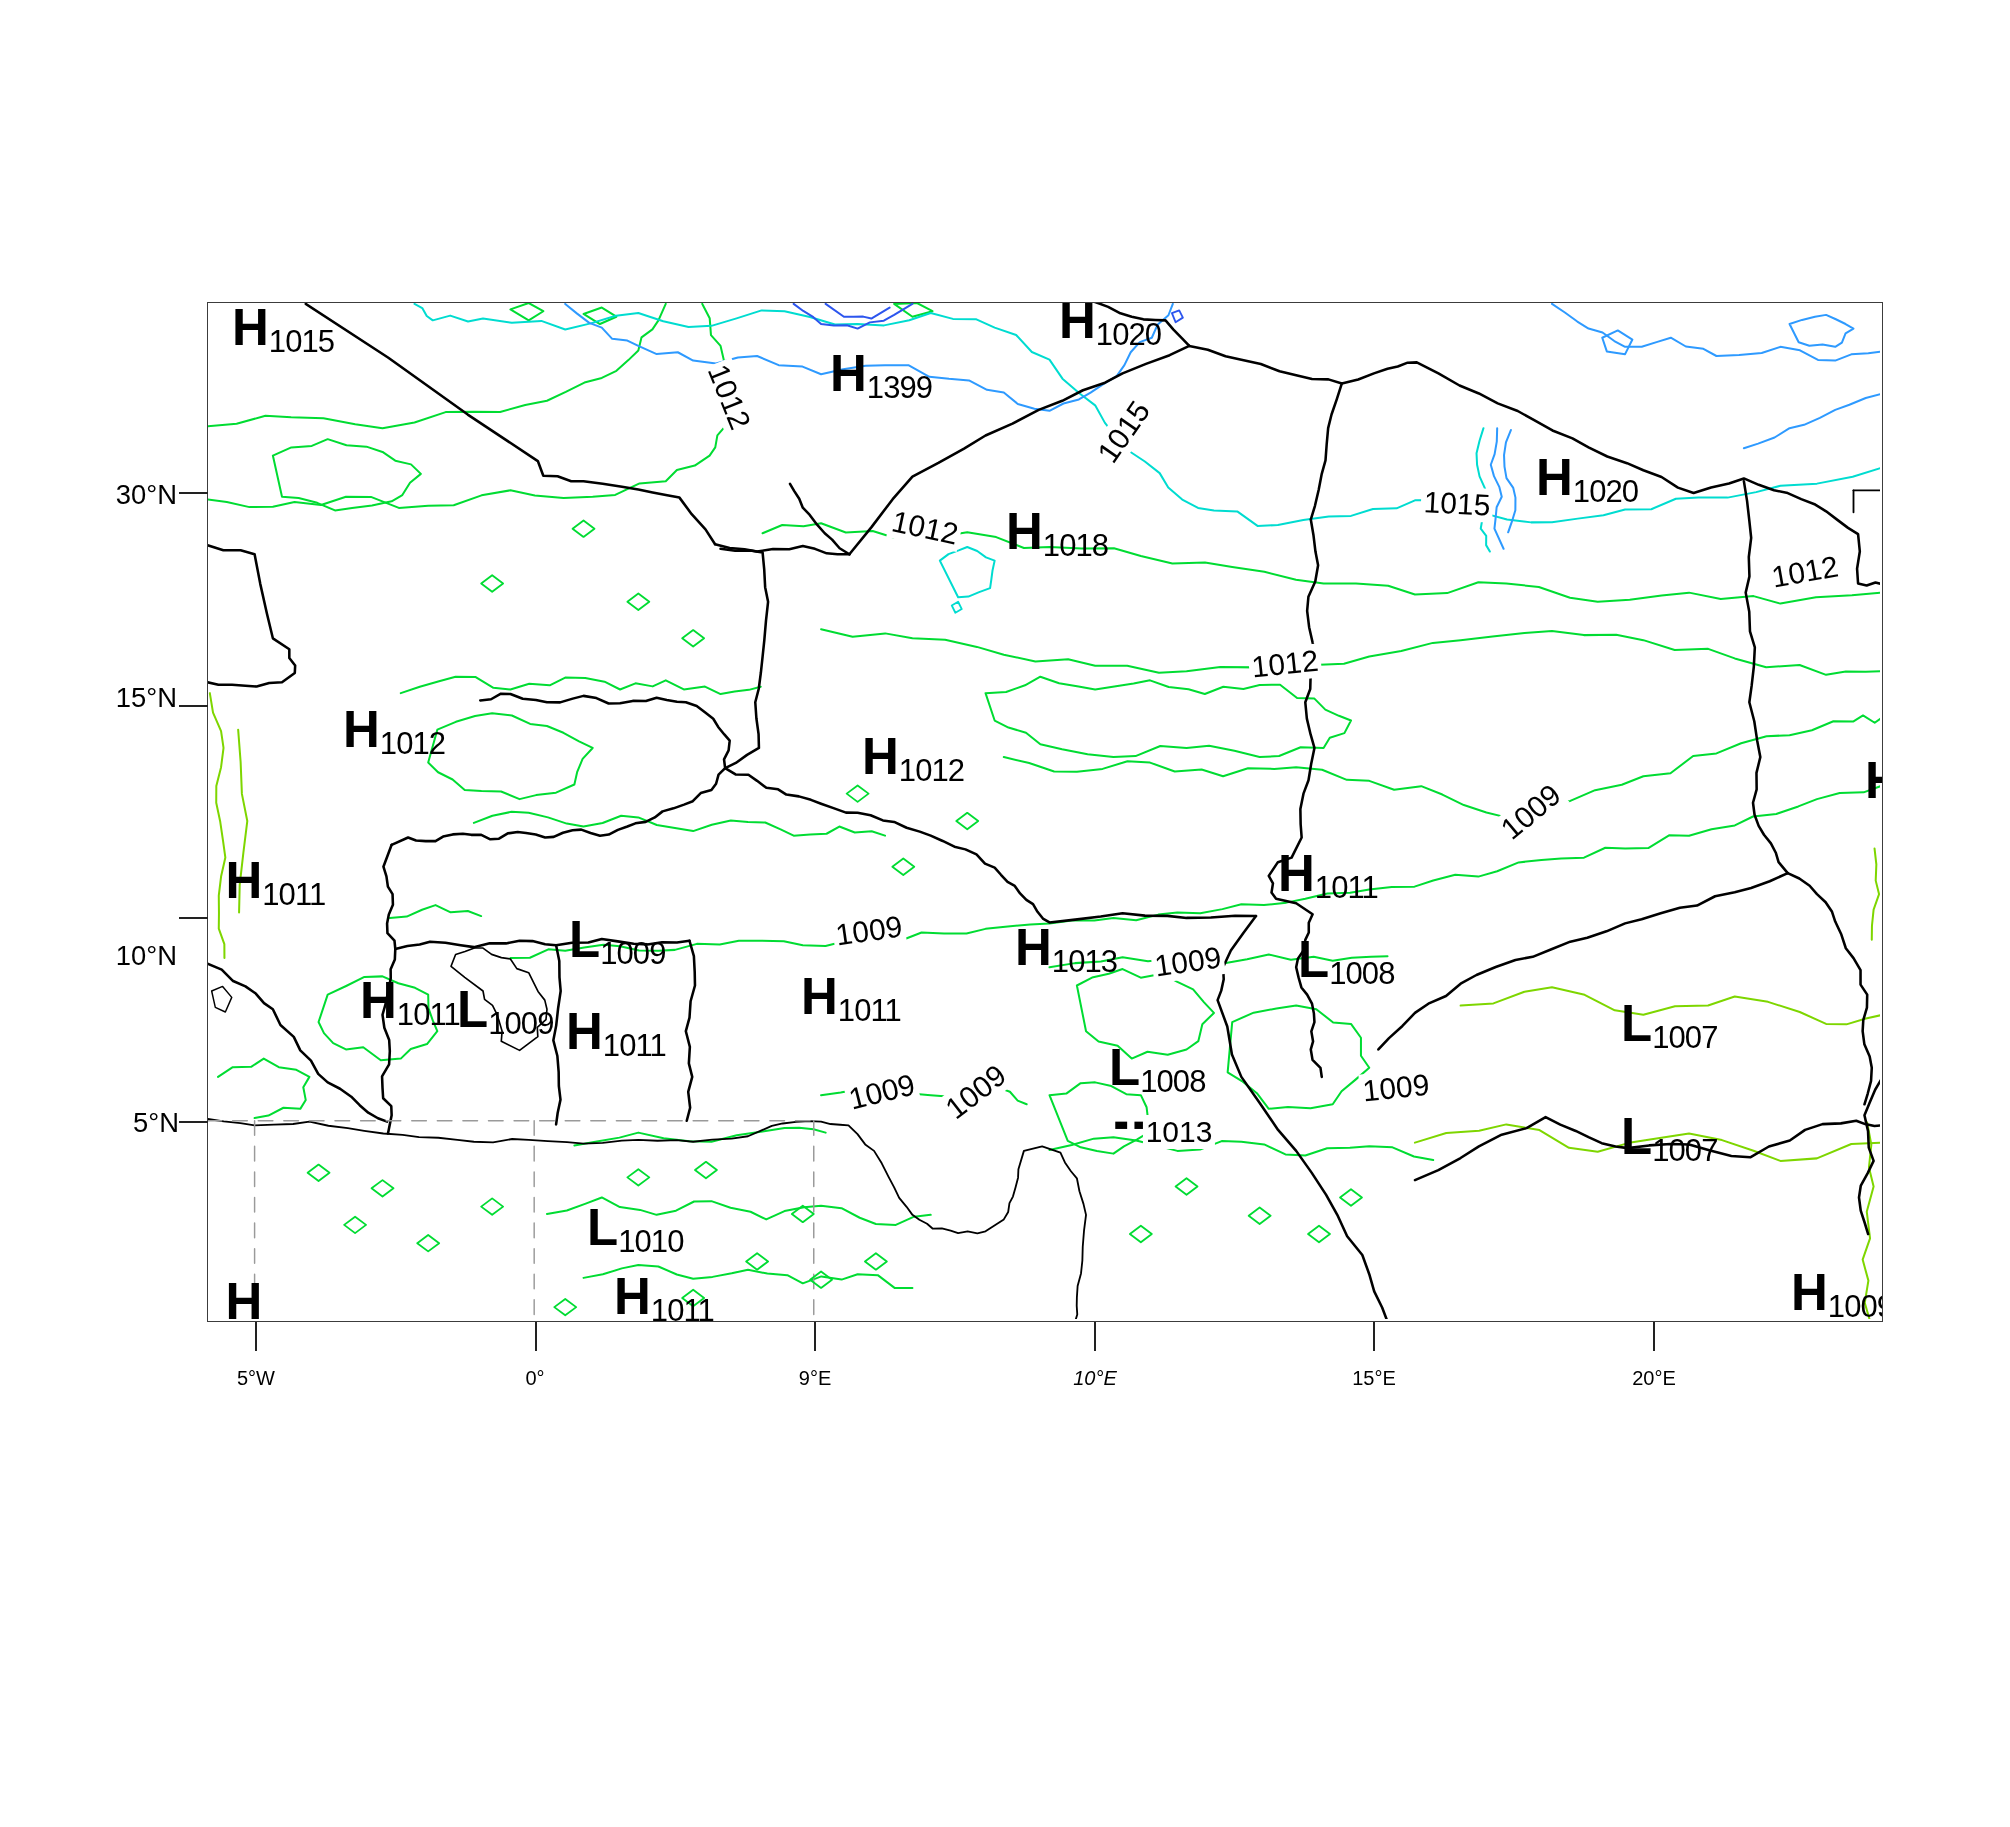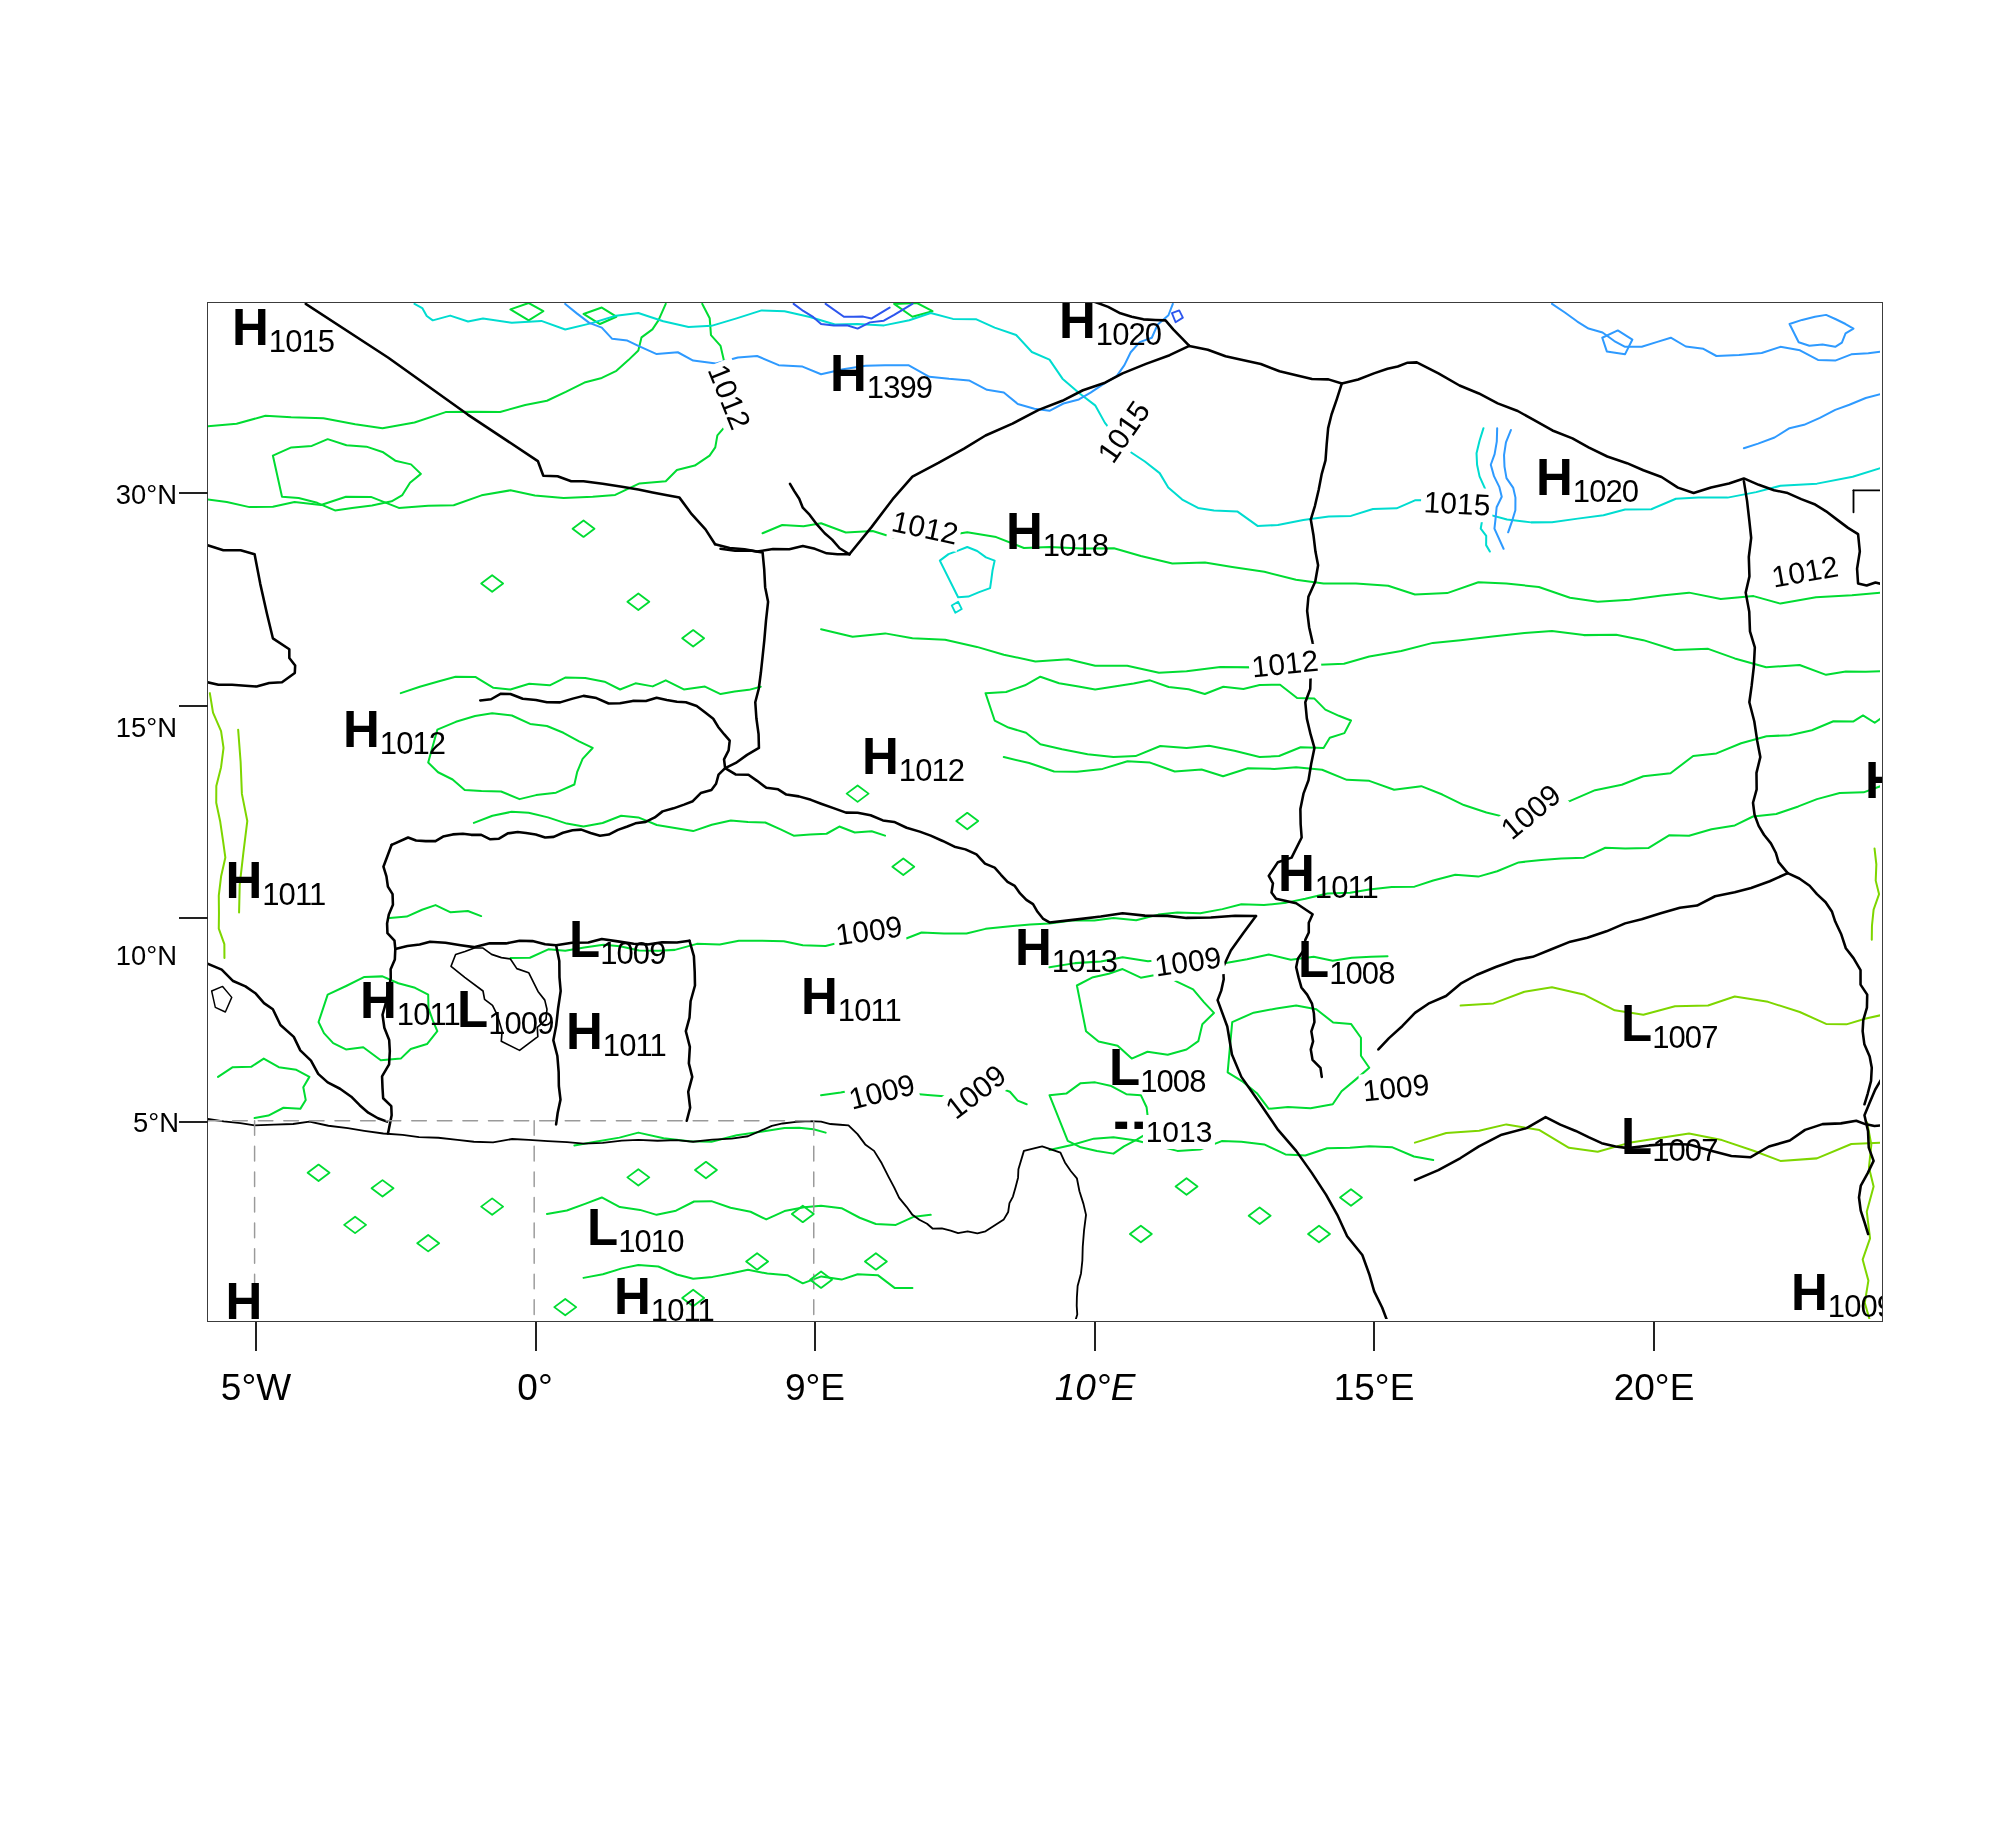--- a/index.html
+++ b/index.html
@@ -9,21 +9,21 @@
          font-size:40px;font-weight:bold;white-space:pre;margin:0;}
   .frame{position:absolute;left:207px;top:302px;width:1676px;height:1020px;
          border:1.8px solid #3c3c3c;box-sizing:border-box;overflow:hidden;background:#fff;}
   .frame svg{position:absolute;left:0;top:0;}
   .pm{position:absolute;display:flex;align-items:flex-start;white-space:nowrap;line-height:1;}
   .pm-letter{font-size:51px;font-weight:bold;line-height:1;}
   .pm-sub{font-size:31px;font-weight:normal;line-height:1;margin-top:24px;letter-spacing:-0.9px;}
   .clabel{position:absolute;font-size:30px;background:#fff;padding:0 2.7px;white-space:nowrap;
           transform-origin:center center;}
   .lat-label{position:absolute;width:84px;text-align:right;font-size:27.4px;}
-  .lon-label{position:absolute;font-size:37px;transform:translateX(-50%);}
+  .lon-label{position:absolute;font-size:20px;transform:translateX(-50%);}
   .tick{position:absolute;background:#222;}
 </style>
 </head>
 <body>
 
 <div class="page">
 
   <div class="frame">
     <svg id="contour-svg" width="1672" height="1016" viewBox="229 333 1830 1112" xmlns="http://www.w3.org/2000/svg">
         <path d="M228 468L260.3 465.2L291.9 456.4L320 458L355.4 459.1L390.1 465.7L420 470L455.0 463.8L489.1 452.4L520 452L548.7 452.3L576.2 444.7L600 440L620.6 430.3L641.0 420.1L660 415L676.0 407.2L689.1 395.5L700 385L703.5 370.6L715.4 361.9L722 352L730 334" fill="none" stroke="#00dc32" stroke-width="2.2" stroke-linejoin="round" stroke-linecap="round"></path>
@@ -240,21 +240,21 @@
         <div class="pm" style="left: 1583px; top: 964px;">
           <span class="pm-letter">H</span>
           <span class="pm-sub">1009</span>
         </div>
       </div>
   </div>
 
   <div id="lat-axis">
       <div class="lat-label" style="left: 93px; top: 479px;">30°N</div>
       <div class="tick" style="left: 179px; top: 492px; width: 29px; height: 2.3px;"></div>
-      <div class="lat-label" style="left: 93px; top: 712px;">15°N</div>
+      <div class="lat-label" style="left: 93px; top: 682px;">15°N</div>
       <div class="tick" style="left: 179px; top: 705px; width: 29px; height: 2.3px;"></div>
       <div class="lat-label" style="left: 93px; top: 904px; margin-top: 36px;">10°N</div>
       <div class="tick" style="left: 179px; top: 917px; width: 29px; height: 2.3px;"></div>
       <div class="lat-label" style="left: 95px; top: 1107px;">5°N</div>
       <div class="tick" style="left: 179px; top: 1121px; width: 29px; height: 2.3px;"></div>
     </div>
   <div id="lon-axis">
       <div class="lon-label" style="left: 256px; top: 1367px;">5°W</div>
       <div class="tick" style="left: 255px; top: 1322px; width: 2.3px; height: 29px;"></div>
       <div class="lon-label" style="left: 535px; top: 1367px;">0°</div>

